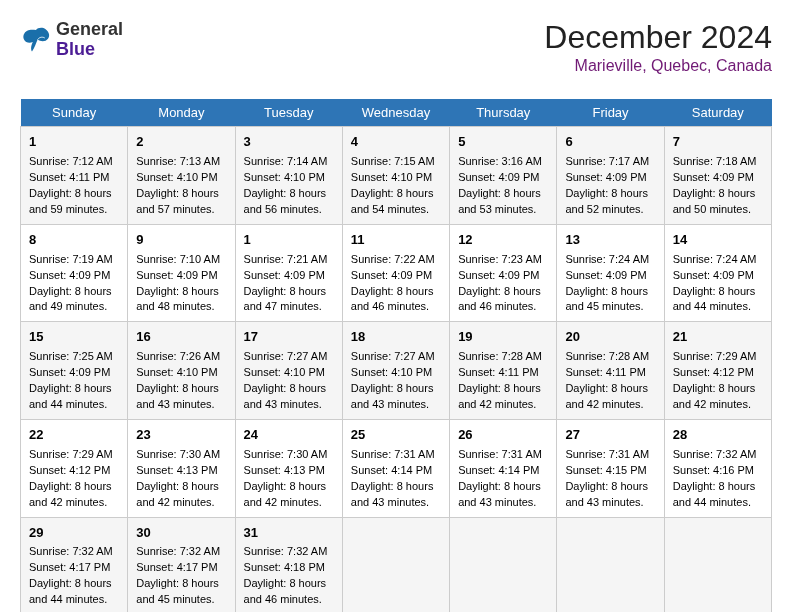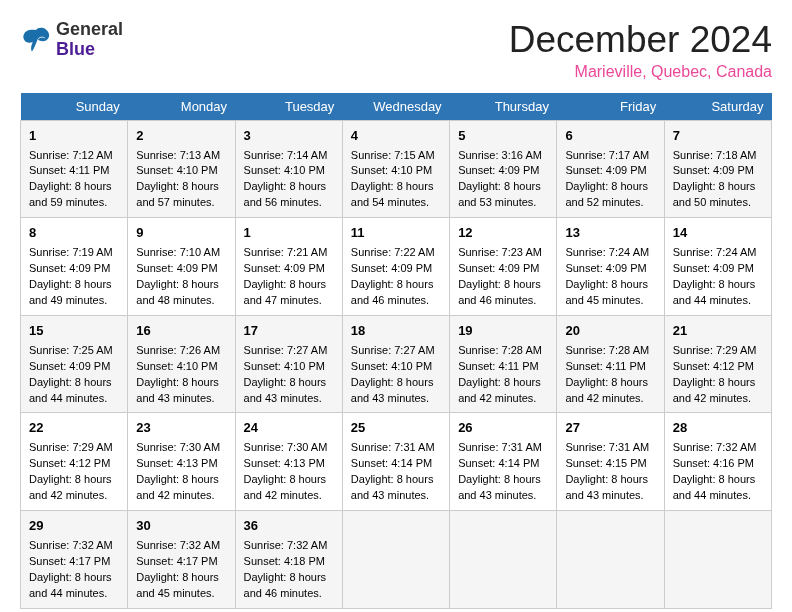--- a/index.html
+++ b/index.html
@@ -7,21 +7,21 @@
       font-family: Arial, sans-serif;
       background: #fff;
       width: 792px;
       min-height: 612px;
       padding: 20px;
     }
     .header {
       display: flex;
       justify-content: space-between;
       align-items: flex-start;
-      margin-bottom: 12px;
+      margin-bottom: 24px;
     }
     .logo {
       display: flex;
       align-items: center;
       gap: 4px;
     }
     .logo-text {
       font-size: 18px;
       font-weight: bold;
       line-height: 1.1;
@@ -29,40 +29,40 @@
     .logo-general { color: #333; }
     .logo-blue { color: #4c1d95; }
     .logo-bird {
       width: 32px;
       height: 28px;
     }
     .title-block {
       text-align: right;
     }
     .month-year {
-      font-size: 37px;
+      font-size: 32px;
       font-weight: normal;
       color: #222;
       line-height: 1.1;
     }
     .location {
       font-size: 16px;
-      color: #ec4899;
+      color: #701a75;
       margin-top: 2px;
     }
     table {
       width: 100%;
       border-collapse: collapse;
       font-size: 11px;
     }
     thead th {
       background-color: #2e75b6;
       color: #fff;
       padding: 6px 8px;
-      text-align: right;
+      text-align: center;
       font-size: 13px;
       font-weight: normal;
     }
     tbody td {
       vertical-align: top;
       padding: 6px 8px;
       border: 1px solid #ccc;
       width: 14.28%;
       line-height: 1.45;
     }
@@ -147,20 +147,20 @@
         <td><span class="day-num">23</span><span>Sunrise: 7:30 AM</span><br><span>Sunset: 4:13 PM</span><br><span>Daylight: 8 hours and 42 minutes.</span></td>
         <td><span class="day-num">24</span><span>Sunrise: 7:30 AM</span><br><span>Sunset: 4:13 PM</span><br><span>Daylight: 8 hours and 42 minutes.</span></td>
         <td><span class="day-num">25</span><span>Sunrise: 7:31 AM</span><br><span>Sunset: 4:14 PM</span><br><span>Daylight: 8 hours and 43 minutes.</span></td>
         <td><span class="day-num">26</span><span>Sunrise: 7:31 AM</span><br><span>Sunset: 4:14 PM</span><br><span>Daylight: 8 hours and 43 minutes.</span></td>
         <td><span class="day-num">27</span><span>Sunrise: 7:31 AM</span><br><span>Sunset: 4:15 PM</span><br><span>Daylight: 8 hours and 43 minutes.</span></td>
         <td><span class="day-num">28</span><span>Sunrise: 7:32 AM</span><br><span>Sunset: 4:16 PM</span><br><span>Daylight: 8 hours and 44 minutes.</span></td>
       </tr>
       <tr>
         <td><span class="day-num">29</span><span>Sunrise: 7:32 AM</span><br><span>Sunset: 4:17 PM</span><br><span>Daylight: 8 hours and 44 minutes.</span></td>
         <td><span class="day-num">30</span><span>Sunrise: 7:32 AM</span><br><span>Sunset: 4:17 PM</span><br><span>Daylight: 8 hours and 45 minutes.</span></td>
-        <td><span class="day-num">36</span><span>Sunrise: 7:32 AM</span><br><span>Sunset: 4:18 PM</span><br><span>Daylight: 8 hours and 46 minutes.</span></td>
+        <td><span class="day-num">31</span><span>Sunrise: 7:32 AM</span><br><span>Sunset: 4:18 PM</span><br><span>Daylight: 8 hours and 46 minutes.</span></td>
         <td class="empty-cell"></td>
         <td class="empty-cell"></td>
         <td class="empty-cell"></td>
         <td class="empty-cell"></td>
       </tr>
     </tbody>
 </table>
 
 </body></html>

